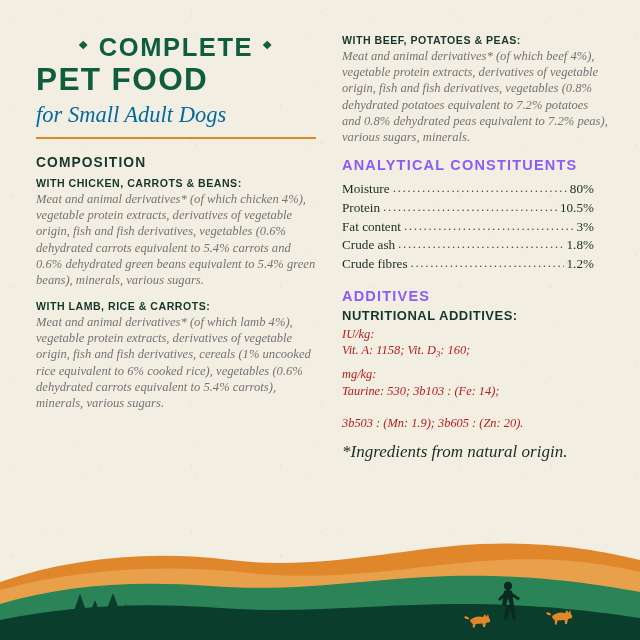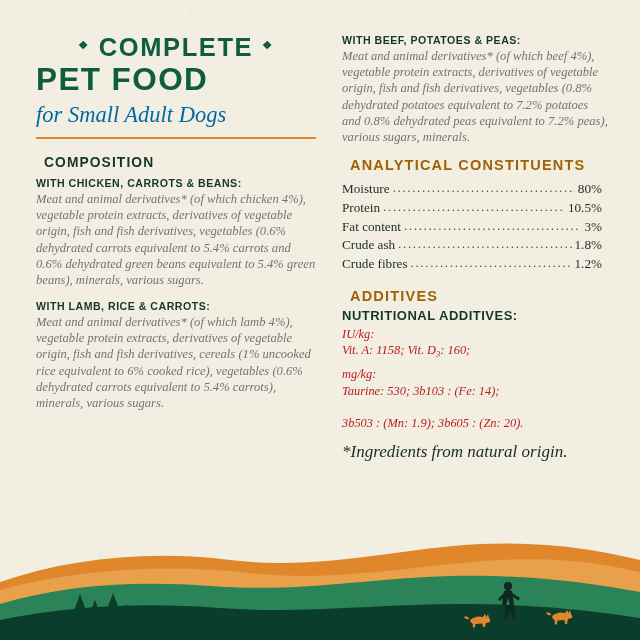--- a/index.html
+++ b/index.html
@@ -105,25 +105,25 @@
     margin: 9px 0 16px 0;
   }
 
   
   h2.section-head {
     font-family: "Liberation Sans", sans-serif;
     font-weight: bold;
     font-size: 13.8px;
     letter-spacing: 1.1px;
     color: #14372a;
-    margin: 0 0 7px 8px;
+    margin: 0 0 7px 0;
     text-transform: uppercase;
   }
   h2.section-head.green {
-    color: #a16207;
+    color: #8b5cf6;
     font-size: 14.5px;
     letter-spacing: 1.2px;
   }
   h3.sub-head {
     font-family: "Liberation Sans", sans-serif;
     font-weight: bold;
     font-size: 10.6px;
     letter-spacing: 0.5px;
     color: #14372a;
     margin: 0 0 2px 0;
@@ -134,21 +134,21 @@
     font-family: "Liberation Serif", serif;
     font-style: italic;
     font-size: 12.6px;
     line-height: 1.285;
     margin: 0 0 12px 0;
     color: #737373;
   }
 
   
   .ac-list {
-    margin: 2px 8px 0 0;
+    margin: 2px 16px 0 0;
     padding: 0;
     list-style: none;
   }
   .ac-row {
     display: flex;
     align-items: baseline;
     font-family: "Liberation Serif", serif;
     font-size: 13.2px;
     line-height: 1.42;
     color: #1b2c23;

